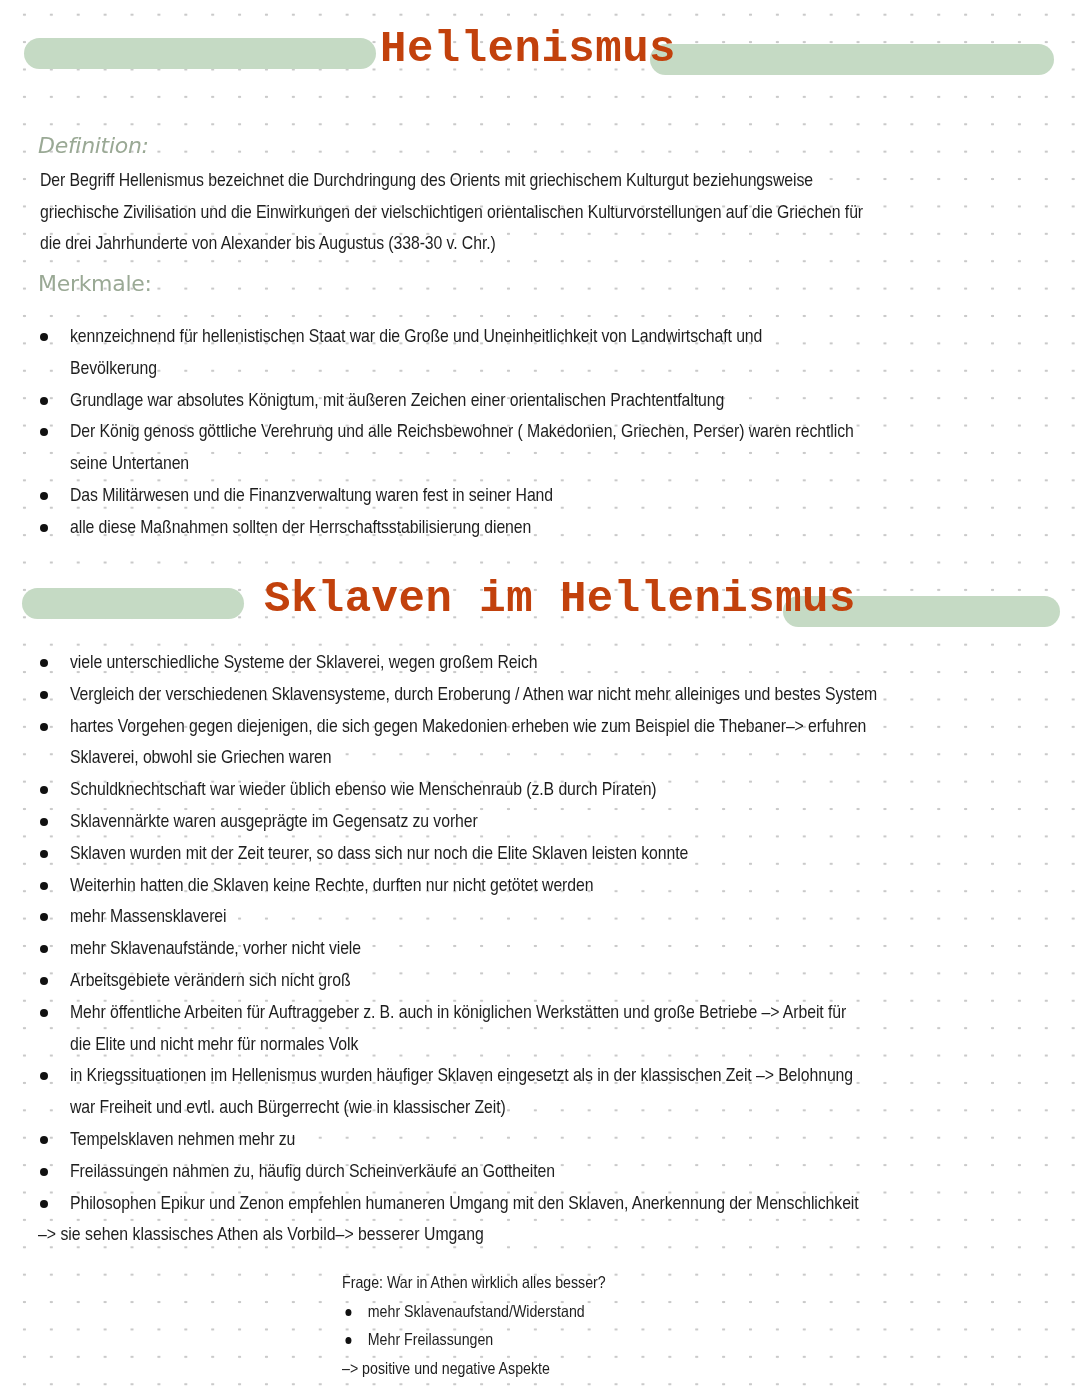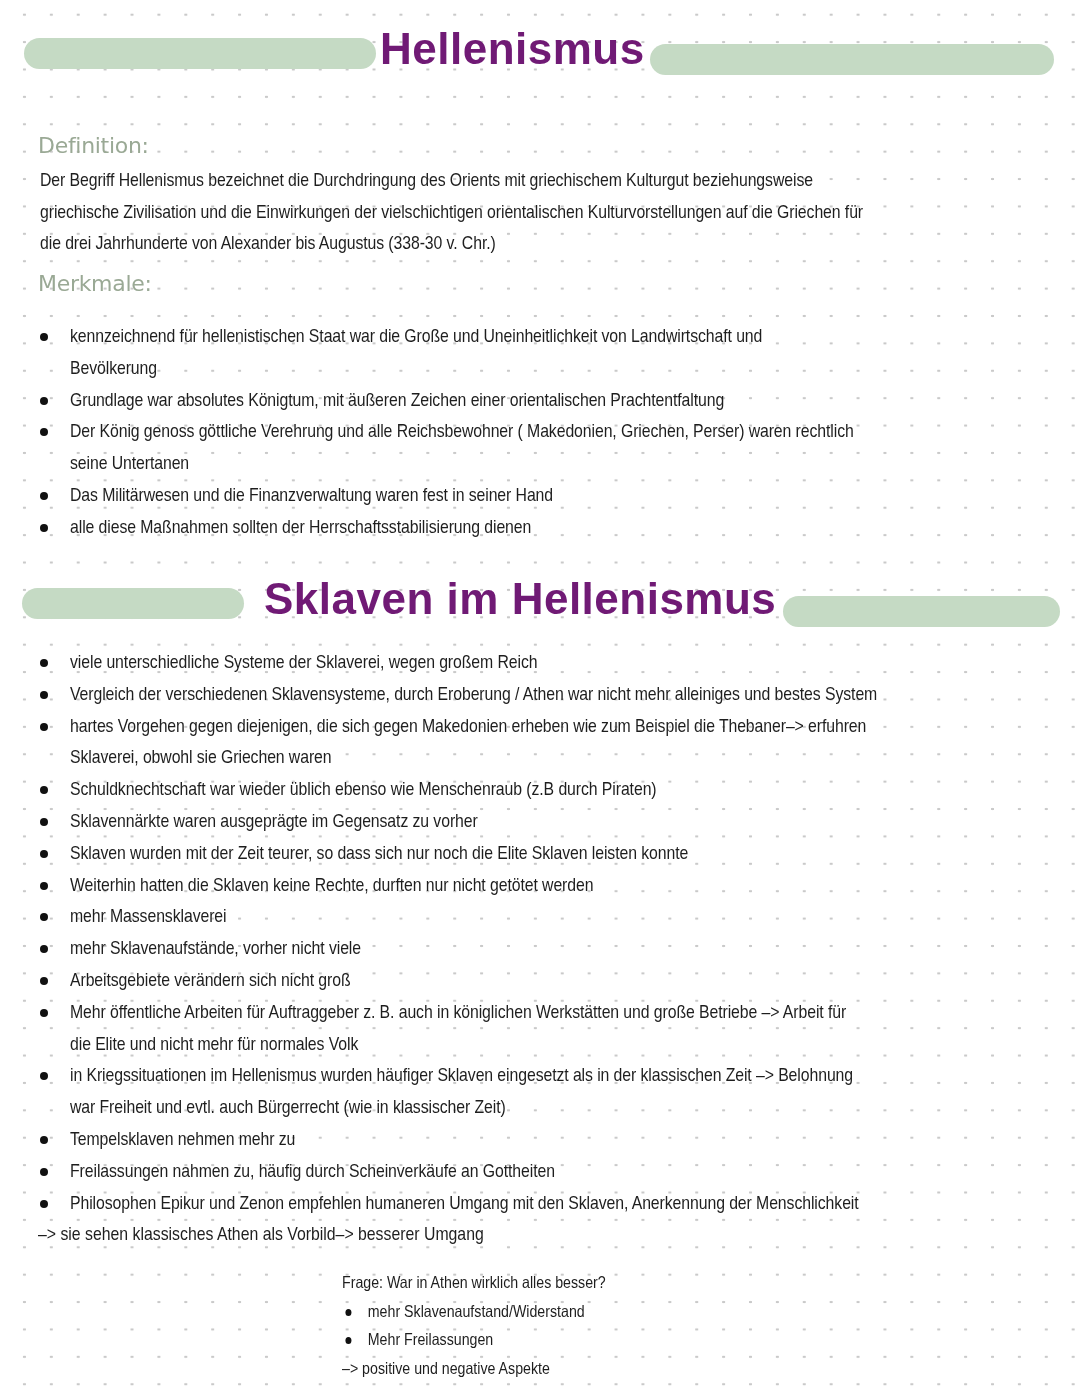--- a/index.html
+++ b/index.html
@@ -19,23 +19,23 @@
     position: absolute;
     left: 0; width: 1080px;
   }
   .bar {
     position: absolute;
     background: #c5dac4;
     border-radius: 18px;
   }
   .banner-title {
     position: absolute;
-    font-family: Liberation Sans, sans-serif;
+    font-family: Liberation Mono, monospace;
     font-weight: bold;
-    color: #701a75;
+    color: #c2410c;
     white-space: nowrap;
     letter-spacing: 0.5px;
   }
   .section-label {
     position: absolute;
     left: 38px;
     font-family: "DejaVu Sans", sans-serif;
     font-size: 22px;
     color: #9aa995;
     font-weight: normal;
@@ -113,21 +113,21 @@
 </style>
 </head>
 <body>
 
 <div class="banner" style="top:0;">
   <div class="bar" style="left:24px; top:38px; width:352px; height:31px;"></div>
   <div class="bar" style="left:650px; top:44px; width:404px; height:31px;"></div>
   <div class="banner-title" style="left:380px; top:24px; font-size:44px;">Hellenismus</div>
 </div>
 
-<div class="section-label" style="top:133px;">Definition:</div>
+<div class="section-label" style="top:133px;font-style:italic;">Definition:</div>
 <div class="para" style="top:164px;">
   <div>Der Begriff Hellenismus bezeichnet die Durchdringung des Orients mit griechischem Kulturgut beziehungsweise</div>
   <div>griechische Zivilisation und die Einwirkungen der vielschichtigen orientalischen Kulturvorstellungen auf die Griechen für</div>
   <div>die drei Jahrhunderte von Alexander bis Augustus (338-30 v. Chr.)</div>
 </div>
 
 <div class="section-label" style="top:271px;">Merkmale:</div>
 <ul class="bullets" style="top:320px;">
   <li>
       <span class="dot"></span>

